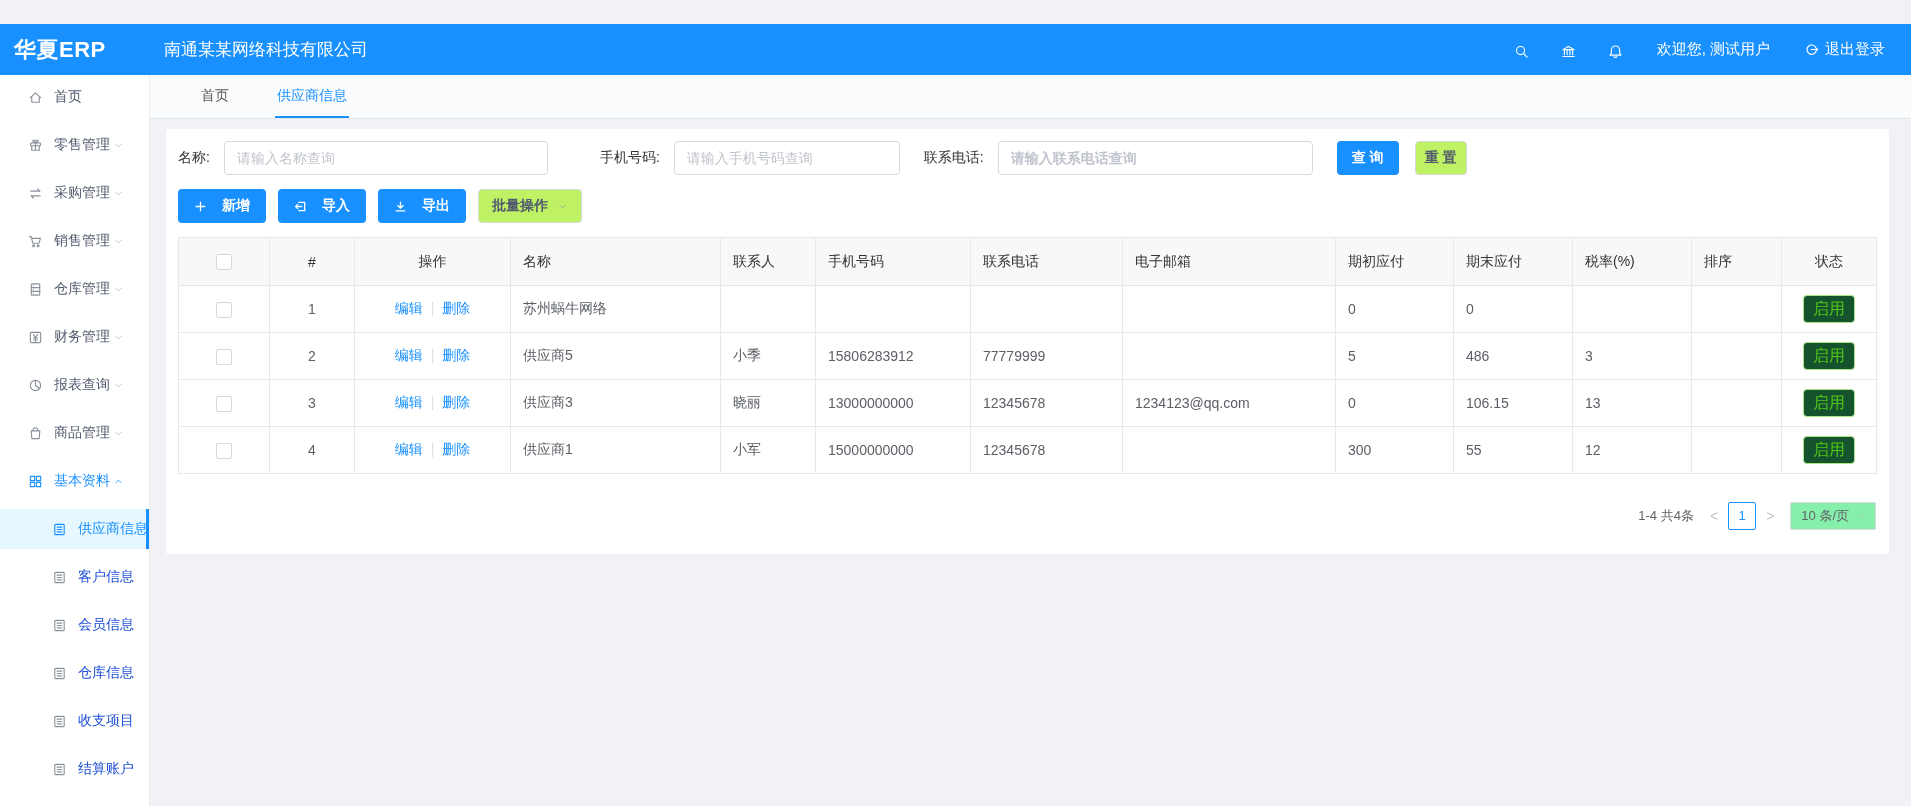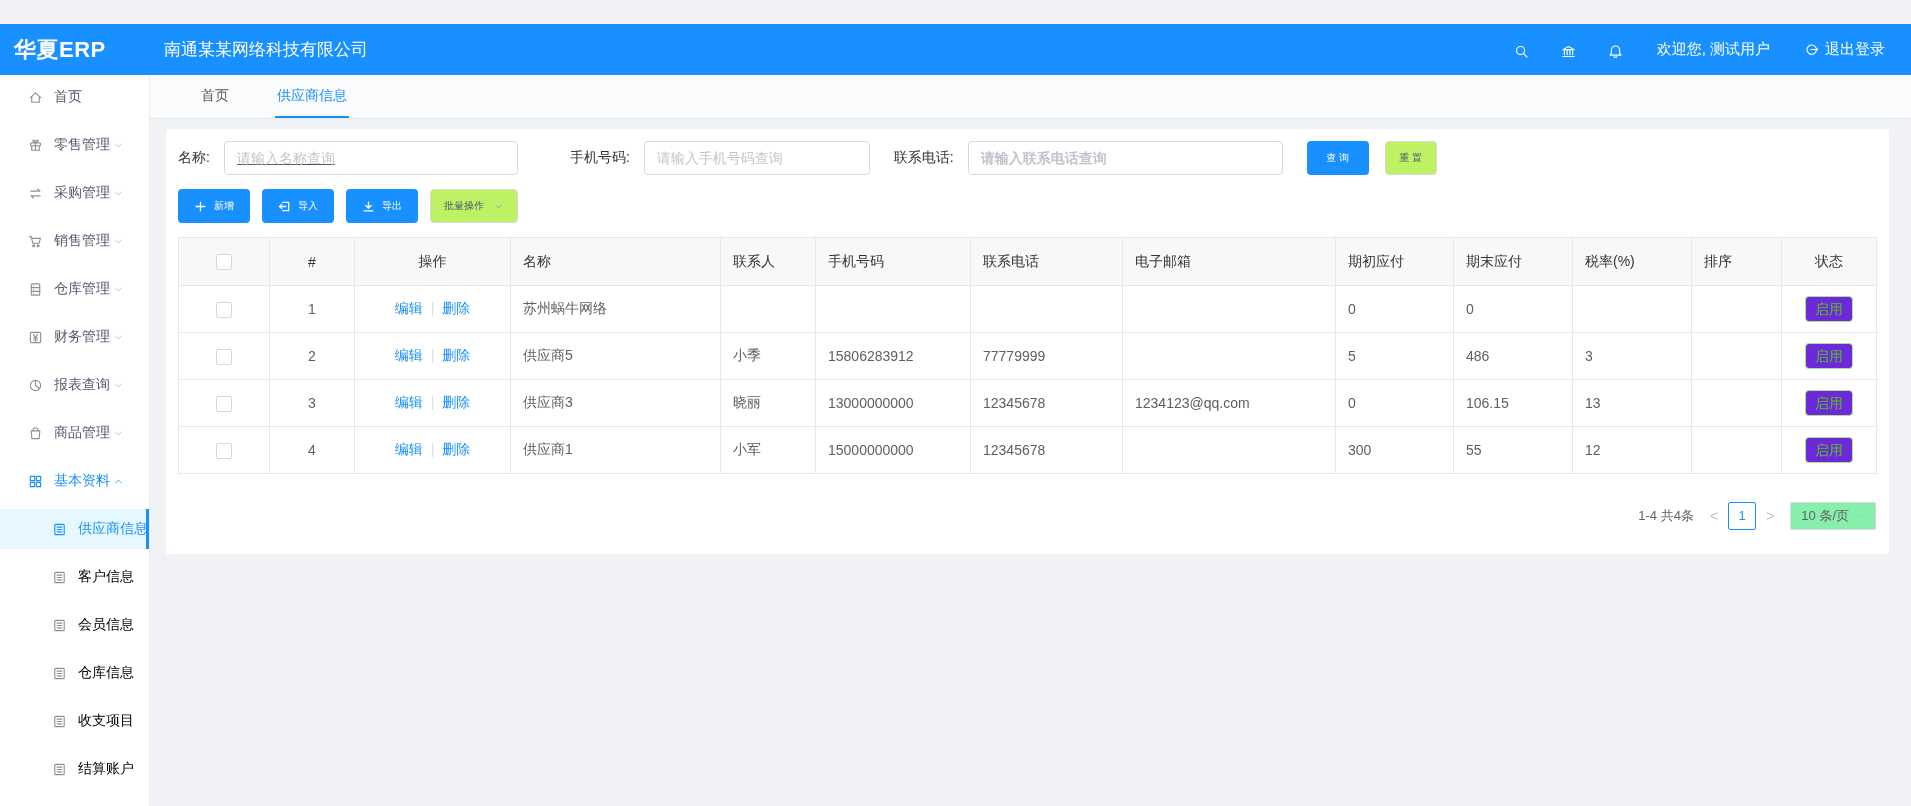--- a/index.html
+++ b/index.html
@@ -21,21 +21,21 @@
   
   .layout { display:flex; height:755px; }
   .sidebar { width:150px; background:#fff; border-right:1px solid #ececec; padding-top:2px; overflow:hidden; flex:none; }
   .side-item { height:40px; margin-bottom:8px; display:flex; align-items:center; padding:0 14px 0 28px;
     font-size:14px; color:#515a6e; cursor:pointer; white-space:nowrap; }
   .side-item .icon { color:#8a9099; margin-right:11px; display:flex; }
   .side-item.active { color:#1890ff; }
   .side-item.active .icon { color:#1890ff; }
   .side-item .chev { margin-left:auto; color:#b8bdc4; }
   .side-sub { height:40px; margin-bottom:8px; display:flex; align-items:center; padding-left:52px;
-    font-size:14px; color:#000000; cursor:pointer; white-space:nowrap; }
+    font-size:14px; color:#1d4ed8; cursor:pointer; white-space:nowrap; }
   .side-sub .icon { color:#8a9099; margin-right:11px; display:flex; }
   .side-sub.active { background:#e6f7ff; color:#1890ff; border-right:3px solid #1890ff; }
   .side-sub.active .icon { color:#1890ff; }
   .icon svg { width:15px; height:15px; fill:none; stroke:currentColor; stroke-width:1.2;
     stroke-linecap:round; stroke-linejoin:round; display:block; }
   .chev svg { width:11px; height:11px; }
 
   
   .main { flex:1; min-width:0; display:flex; flex-direction:column; }
   .tabbar { height:44px; flex:none; background:#fafbfc; border-bottom:1px solid #e4e7ea;
@@ -47,48 +47,48 @@
   .card { margin:10px 22px 0 16px; background:#fff; border-radius:2px; padding:12px 12px 24px 12px; }
 
   
   .search-row { display:flex; align-items:center; font-size:14px; color:#333; margin-bottom:14px; }
   .lbl { margin-right:14px; white-space:nowrap; }
   .lbl-phone { margin-left:52px; }
   .lbl-tel { margin-left:24px; }
   .inp { height:34px; border:1px solid #d9d9d9; border-radius:4px; padding:0 12px; font-size:14px;
     color:#515a6e; outline:none; background:#fff; font-family:inherit; }
   .inp::placeholder { color:#c0c4cc; }
-  .w1 { width:294px;text-decoration:underline; } .w2 { width:226px; } .w3 { width:315px;font-weight:bold; }
-  .btn { height:34px; border-radius:4px; font-size:10px; cursor:pointer; border:1px solid transparent;
-    display:inline-flex; align-items:center; justify-content:center; font-family:inherit; white-space:nowrap; }
+  .w1 { width:324px; } .w2 { width:226px; } .w3 { width:315px;font-weight:bold; }
+  .btn { height:34px; border-radius:4px; font-size:14px; cursor:pointer; border:1px solid transparent;
+    display:inline-flex; align-items:center; justify-content:center; font-family:inherit; white-space:nowrap;font-weight:bold; }
   .btn-primary { background:#1890ff; color:#fff; }
   .btn-plain { background:#bef264; border-color:#d9d9d9; color:#515a6e; }
   .btn-query { width:62px; margin-left:24px; }
   .btn-reset { width:52px; margin-left:16px; }
 
   
   .toolbar { display:flex; align-items:center; margin-bottom:14px; }
-  .btn-tool { padding:0 15px; margin-right:12px; }
+  .btn-tool { padding:0 15px; margin-right:12px;gap:8px; }
   .btn-tool .icon { margin-right:7px; color:#fff; display:flex; }
   .btn-tool .icon svg { width:13px; height:13px; stroke-width:1.4; }
   .btn-batch { padding:0 13px; }
   .btn-batch .chev { margin-left:9px; color:#9aa0a6; display:flex; }
 
   
   table { border-collapse:collapse; table-layout:fixed; width:1698px; font-size:14px; }
   th,td { border:1px solid #e8e8e8; height:47px; padding:0 12px; overflow:hidden;
     white-space:nowrap; text-align:left; font-weight:normal; color:#5c6066; }
   thead th { background:#f7f8fa; height:48px; color:#333; }
   .c-center { text-align:center; padding:0 4px; }
   .cbx { width:16px; height:16px; border:1px solid #d9d9d9; border-radius:2px; display:inline-block;
     vertical-align:middle; background:#fff; cursor:pointer; }
   .op-link { color:#1890ff; cursor:pointer; }
   .op-sep { color:#dcdee2; margin:0 8px; }
-  .badge { display:inline-block; padding:3px 9px; font-size:14px; line-height:1.3; color:#52c41a;
-    background:#6d28d9; border:1px solid #a9e584; border-radius:4px; }
+  .badge { display:inline-block; padding:3px 9px; font-size:16px; line-height:1.3; color:#52c41a;
+    background:#14532d; border:1px solid #a9e584; border-radius:4px; }
 
   
   .pagination { display:flex; align-items:center; justify-content:flex-end; margin-top:28px;
     font-size:13px; color:#606266; width:1698px; }
   .pg-total { margin-right:10px; }
   .pg-arrow { color:#c0c4cc; padding:0 6px; font-size:14px; cursor:pointer; }
   .pg-page { min-width:28px; height:28px; line-height:26px; text-align:center; border:1px solid #1890ff;
     color:#1890ff; border-radius:2px; background:#fff; margin:0 4px; cursor:pointer; }
   .pg-size { height:28px; border:1px solid #d9d9d9; border-radius:2px; display:flex; align-items:center;
     padding:0 8px 0 10px; margin-left:10px; background:#86efac; cursor:pointer; }

